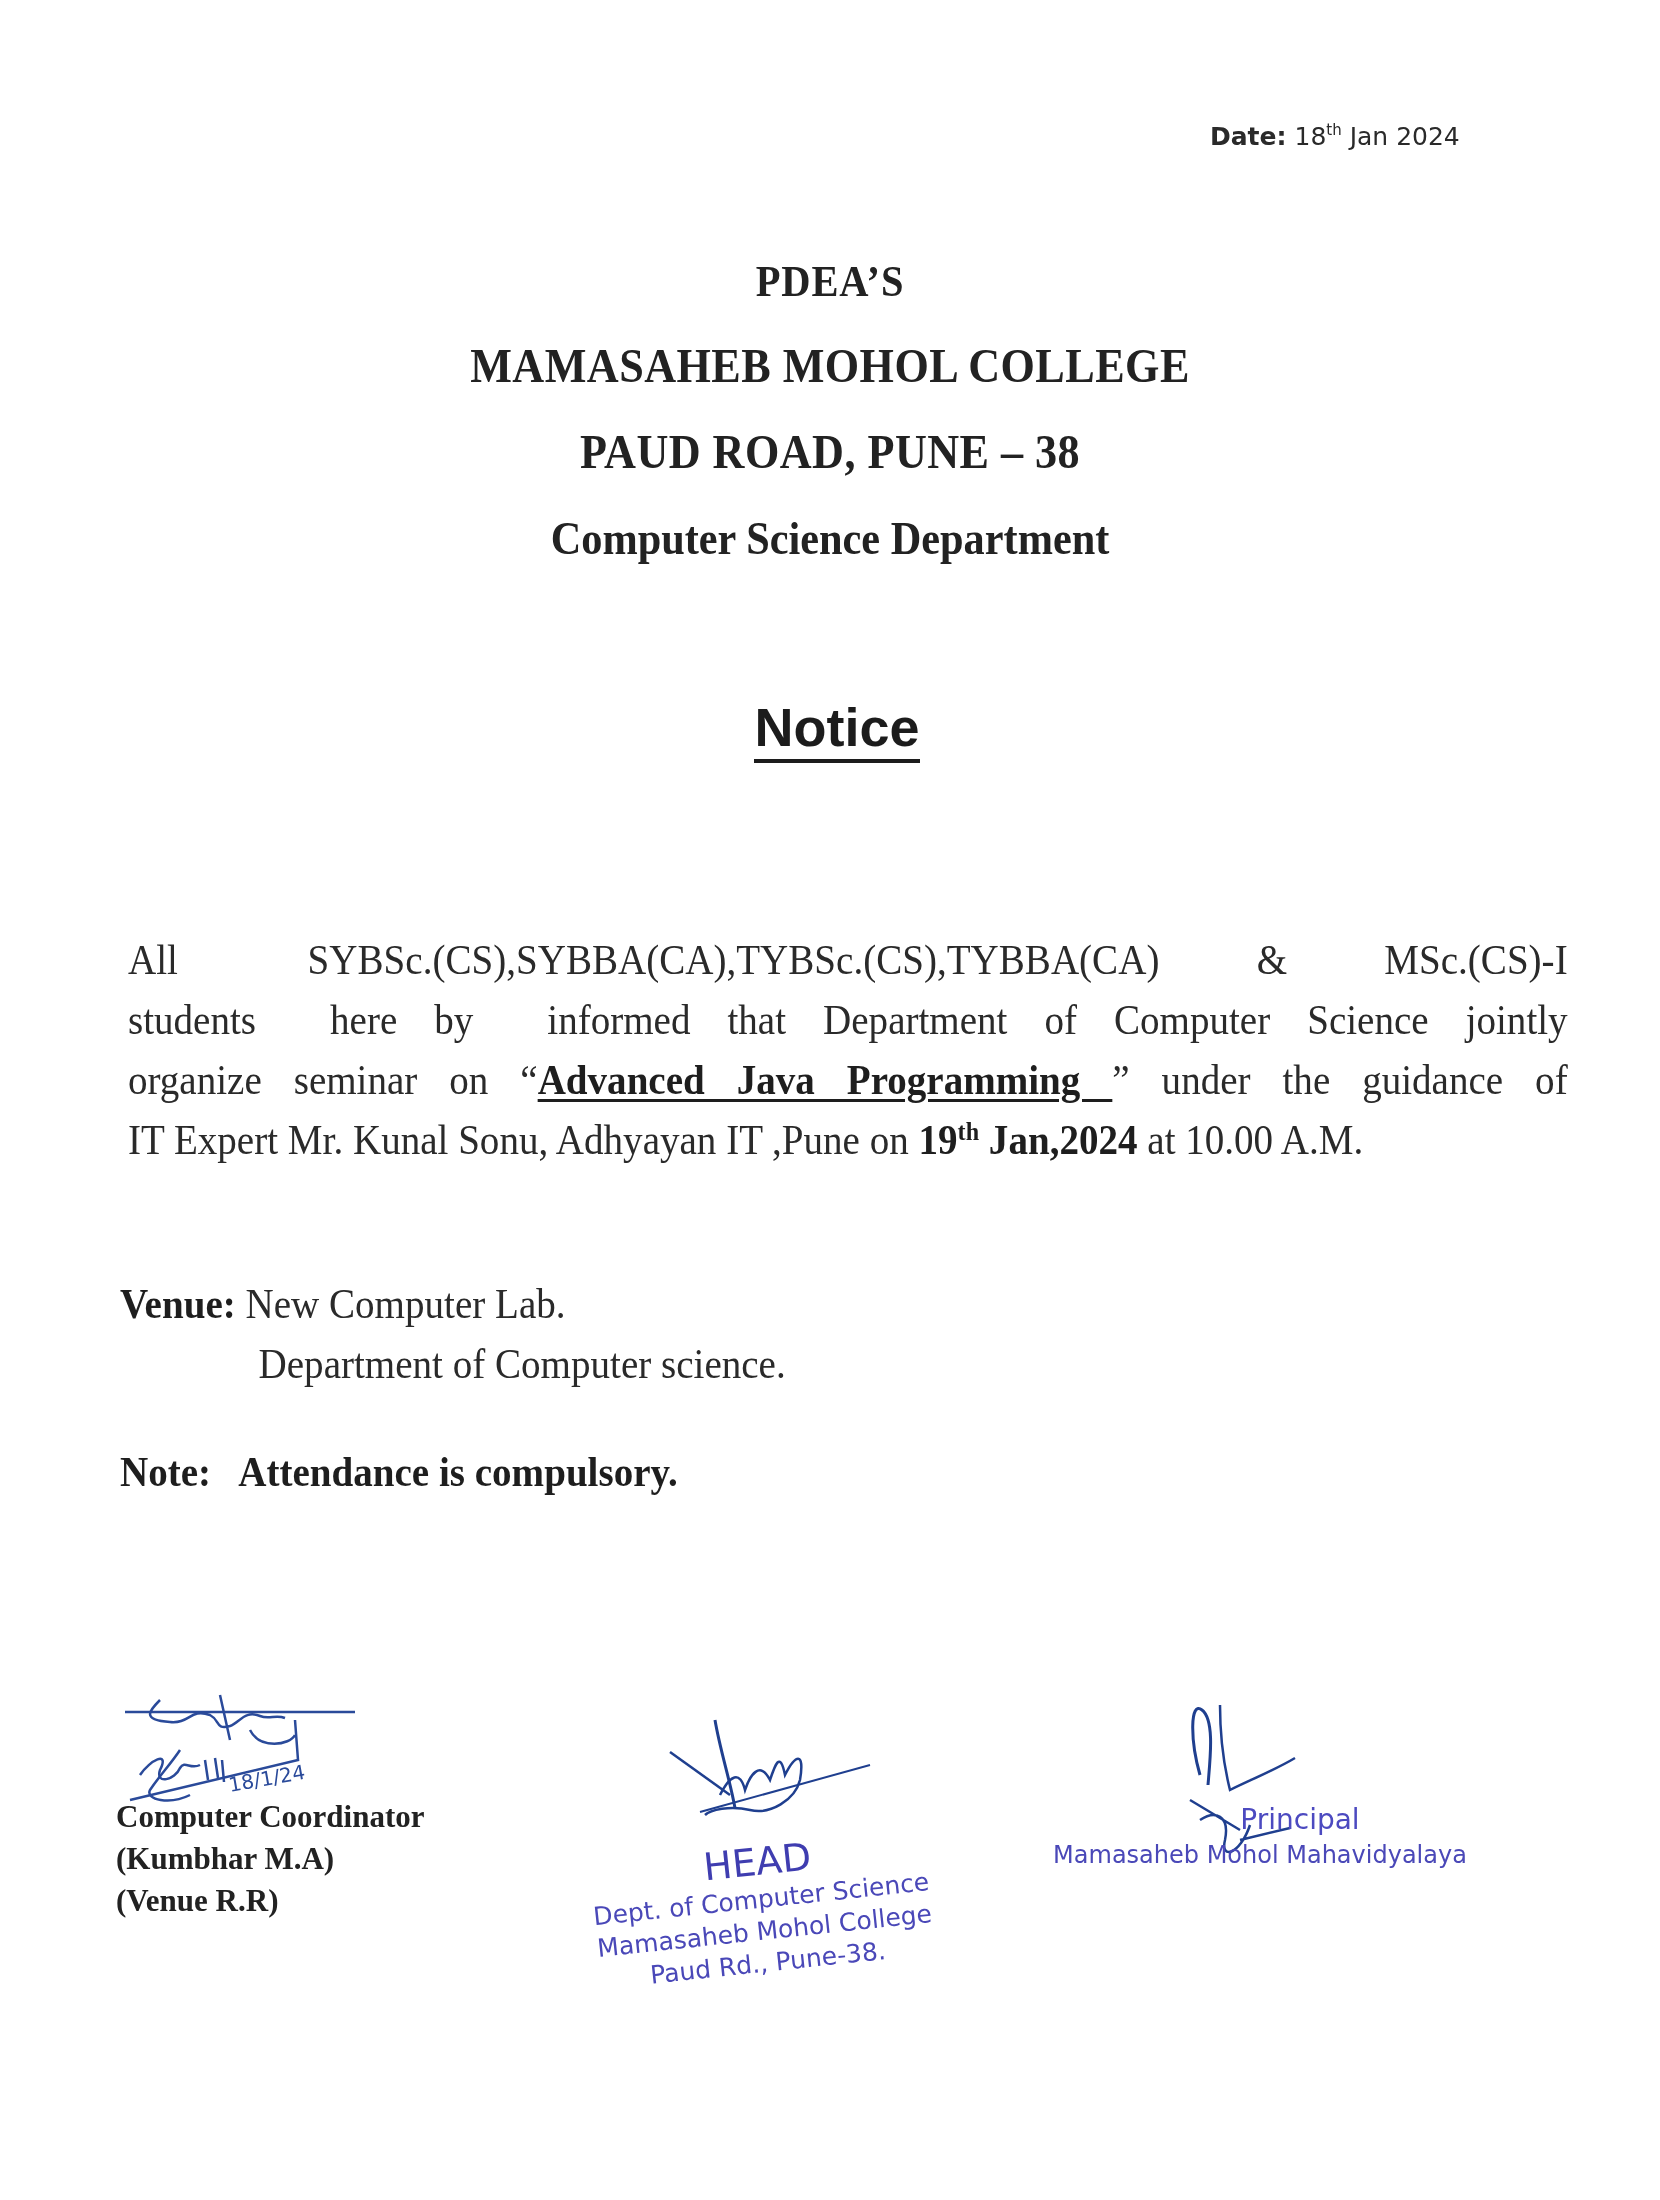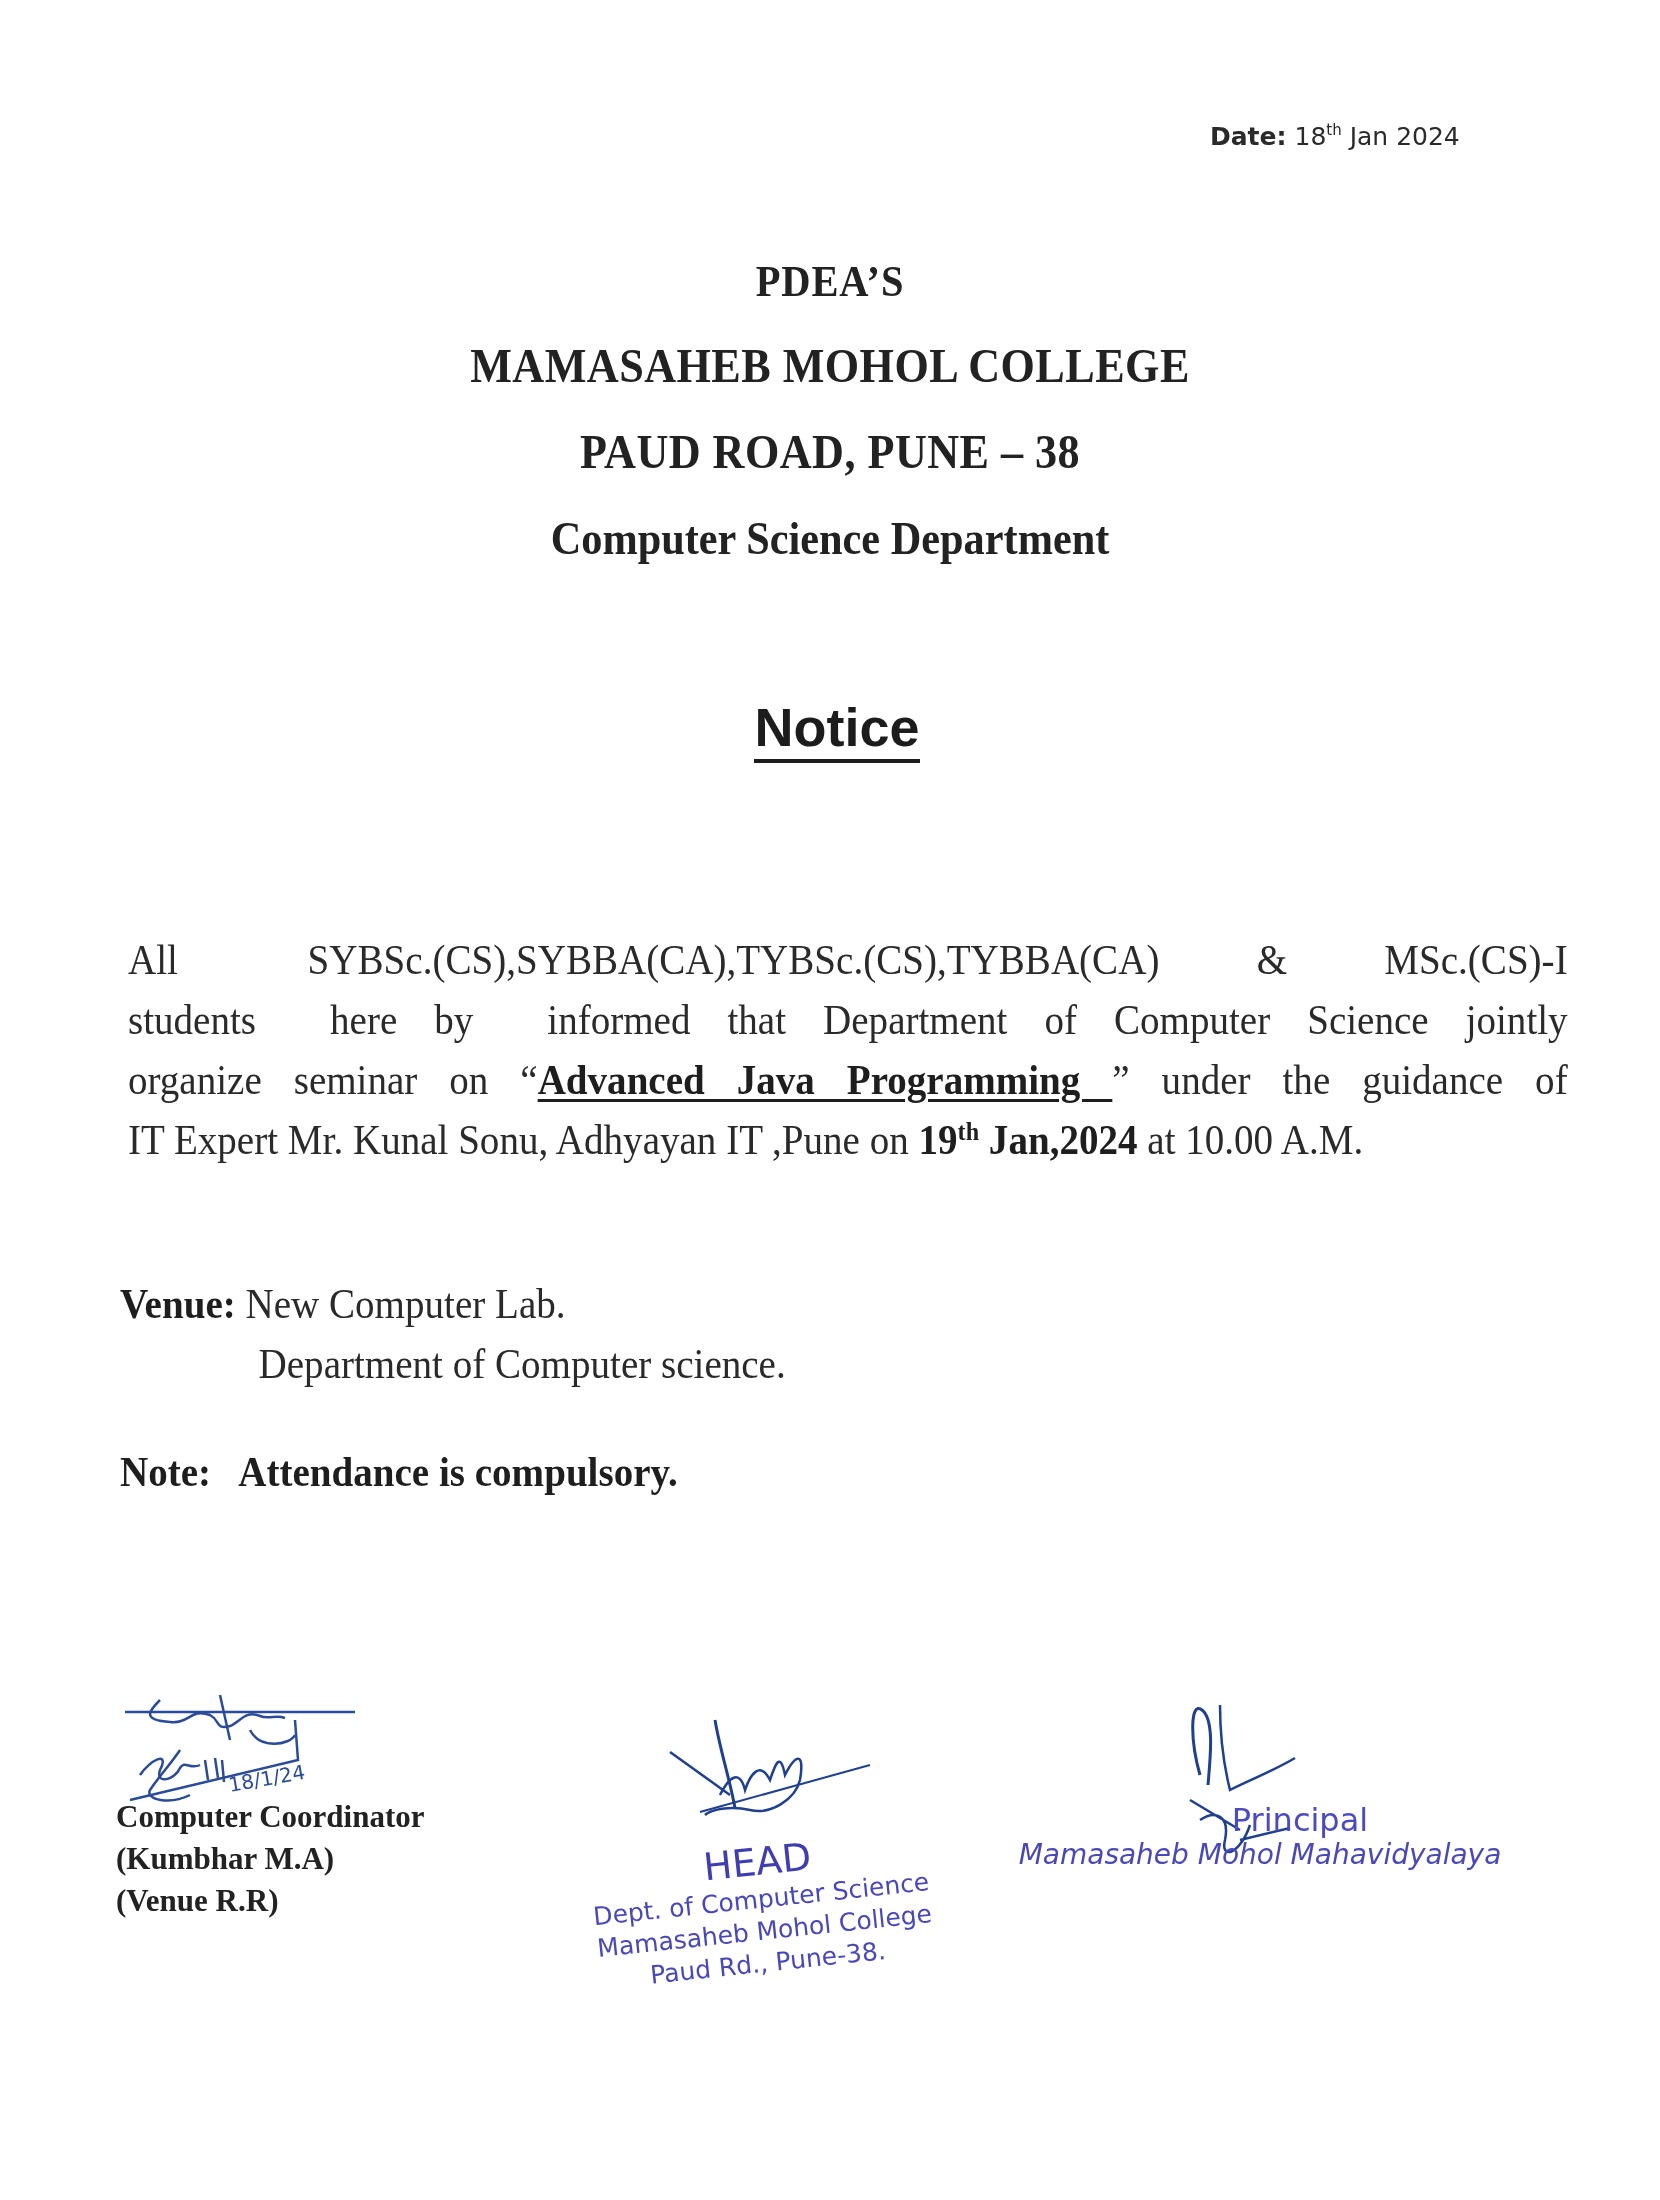--- a/index.html
+++ b/index.html
@@ -35,22 +35,22 @@
     .sig-block { position: absolute; font-family: "Liberation Serif", serif; font-size: 31px; font-weight: bold; color: #222; line-height: 42px; }
     .sig-left { left: 116px; top: 1796px; }
     .sig-left span { display: block; }
 
     .stamp { position: absolute; font-family: "DejaVu Sans", sans-serif; color: #4a48b8; text-align: center; }
     .stamp-head { left: 530px; top: 1840px; width: 450px; transform: rotate(-6deg); transform-origin: center top; }
     .stamp-head .t1 { font-size: 38px; color: #3f3db0; display: block; line-height: 44px; }
     .stamp-head .t2 { font-size: 25px; display: block; line-height: 32px; }
 
     .stamp-principal { left: 1010px; top: 1800px; width: 500px; }
-    .stamp-principal .t1 { font-size: 32px; color: #4c4ac0; display: block; line-height: 40px; padding-left: 80px; }
-    .stamp-principal .t2 { font-size: 28px; display: block; line-height: 30px; font-style: italic; }
+    .stamp-principal .t1 { font-size: 28px; color: #4c4ac0; display: block; line-height: 40px; padding-left: 80px; }
+    .stamp-principal .t2 { font-size: 24px; display: block; line-height: 30px; }
 
     svg.sig { position: absolute; overflow: visible; }
   </style>
 </head>
 <body>
 
 <div class="page">
 
   <div class="date">
     <b>Date:</b>

